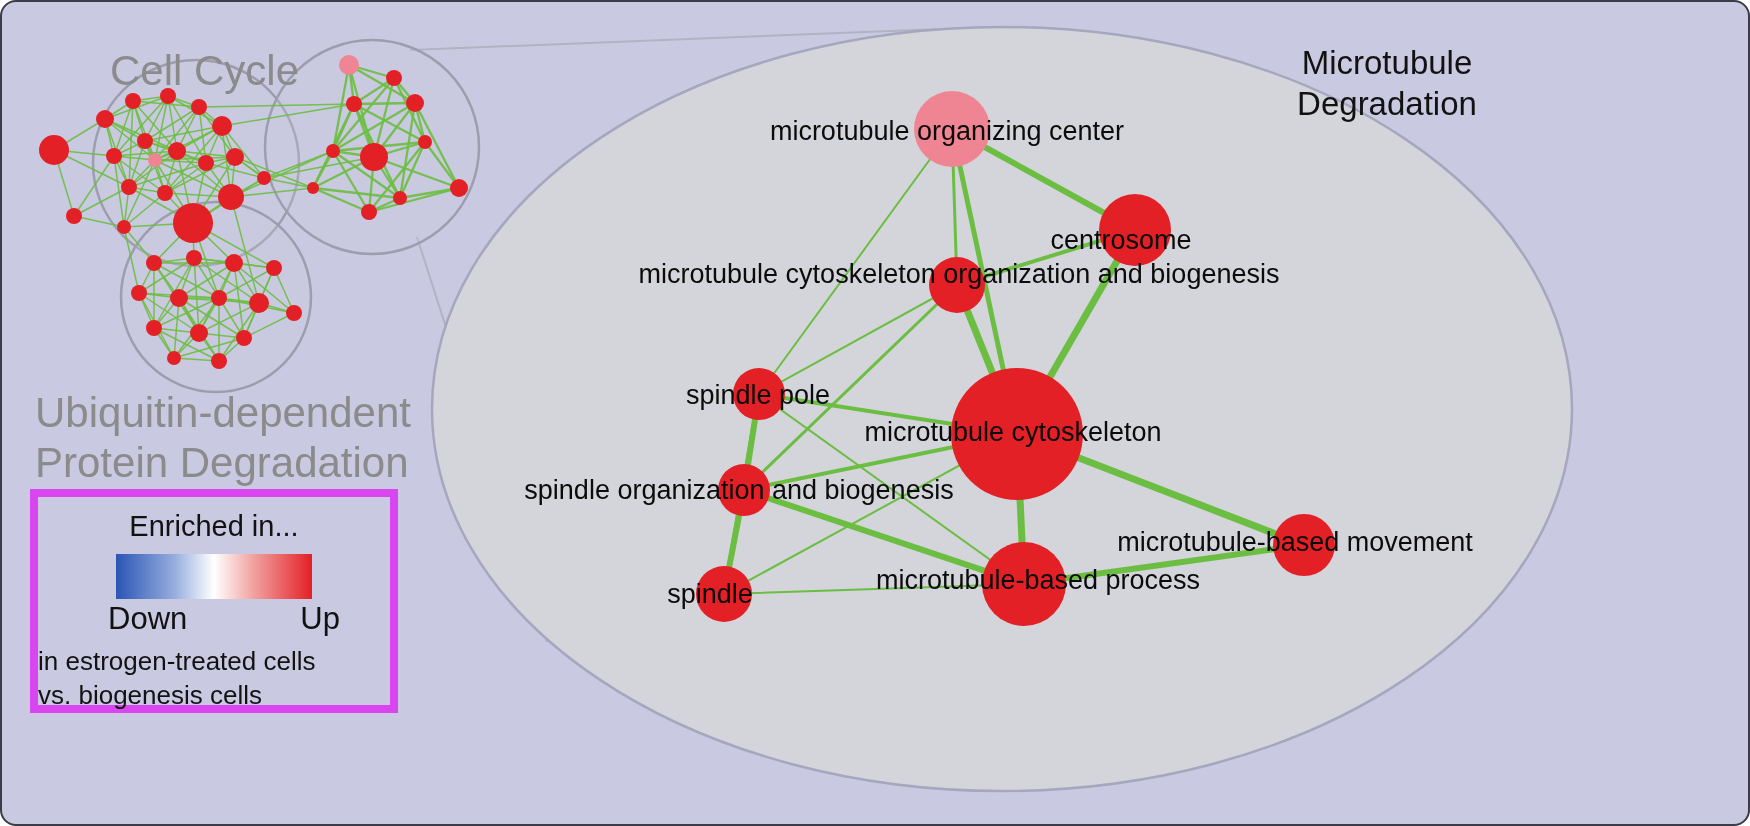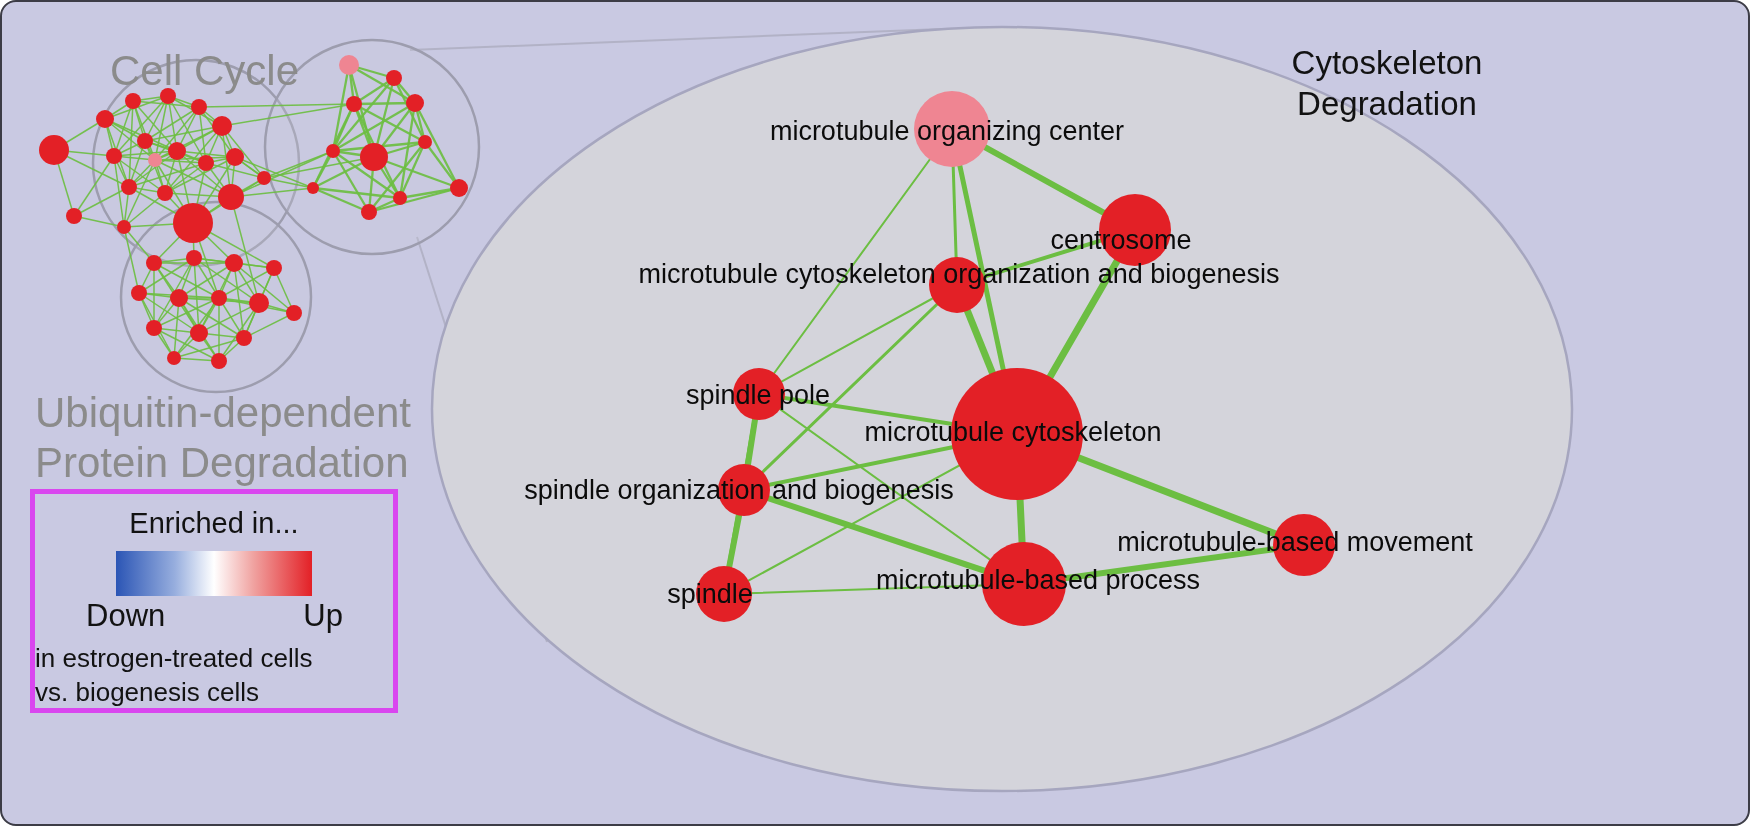--- a/index.html
+++ b/index.html
@@ -8,25 +8,25 @@
     background:#c9c9e2;border:2px solid #3c3c46;border-radius:16px;overflow:hidden;
     font-family:"Liberation Sans",sans-serif;
   }
   #scene{position:absolute;left:0;top:0;}
   #scene text{font-family:"Liberation Sans",sans-serif;font-size:27px;fill:#0b0b0b;}
   .overlay{position:absolute;}
   .gray-label{color:#8b8b8b;font-size:42px;line-height:1.18;}
   .black-title{color:#121212;font-size:33px;line-height:1.25;text-align:center;}
   .legend{
     position:absolute;left:28px;top:487px;width:368px;height:224px;
-    border:5px solid #d946ef;box-sizing:border-box;color:#121212;
+    border:8px solid #d946ef;box-sizing:border-box;color:#121212;
   }
   .legend-title{text-align:center;font-size:29px;margin-top:13px;}
   .legend-gradient{width:196px;height:45px;margin:11px auto 0 auto;}
-  .legend-scale{display:flex;justify-content:space-between;padding:2px 50px 0 51px;font-size:31px;}
+  .legend-scale{display:flex;justify-content:space-between;padding:2px 50px 0 70px;font-size:31px;}
   .legend-caption{text-align:left;font-size:26px;line-height:1.3;margin-top:8px;}
 </style>
 </head>
 <body>
 
 <div class="figure" id="figure" style="background: rgb(201, 201, 226);">
 
   <svg id="scene" width="1750" height="826" viewBox="0 0 1750 826">
     <g id="layer-connectors">
         <line x1="408" y1="48" x2="940" y2="27" stroke="#b2b2c6" stroke-width="2"></line>
@@ -338,21 +338,21 @@
   </svg>
 
   <div class="overlay gray-label" style="left:108px;top:44px;">Cell Cycle</div>
 
   <div class="overlay gray-label" style="left:33px;top:386px;">
     <div>Ubiquitin-dependent</div>
     <div>Protein Degradation</div>
   </div>
 
   <div class="overlay black-title" style="left:1195px;top:40px;width:380px;">
-    <div>Cytoskeleton</div>
+    <div>Microtubule</div>
     <div>Degradation</div>
   </div>
 
   <div class="legend">
     <div class="legend-title">Enriched in...</div>
     <div class="legend-gradient" id="legend-gradient" style="background: linear-gradient(to right, rgb(43, 85, 181) 0%, rgb(151, 174, 222) 30%, rgb(255, 255, 255) 50%, rgb(240, 163, 161) 70%, rgb(227, 32, 38) 100%);"></div>
     <div class="legend-scale">
       <span>Down</span>
       <span>Up</span>
     </div>

